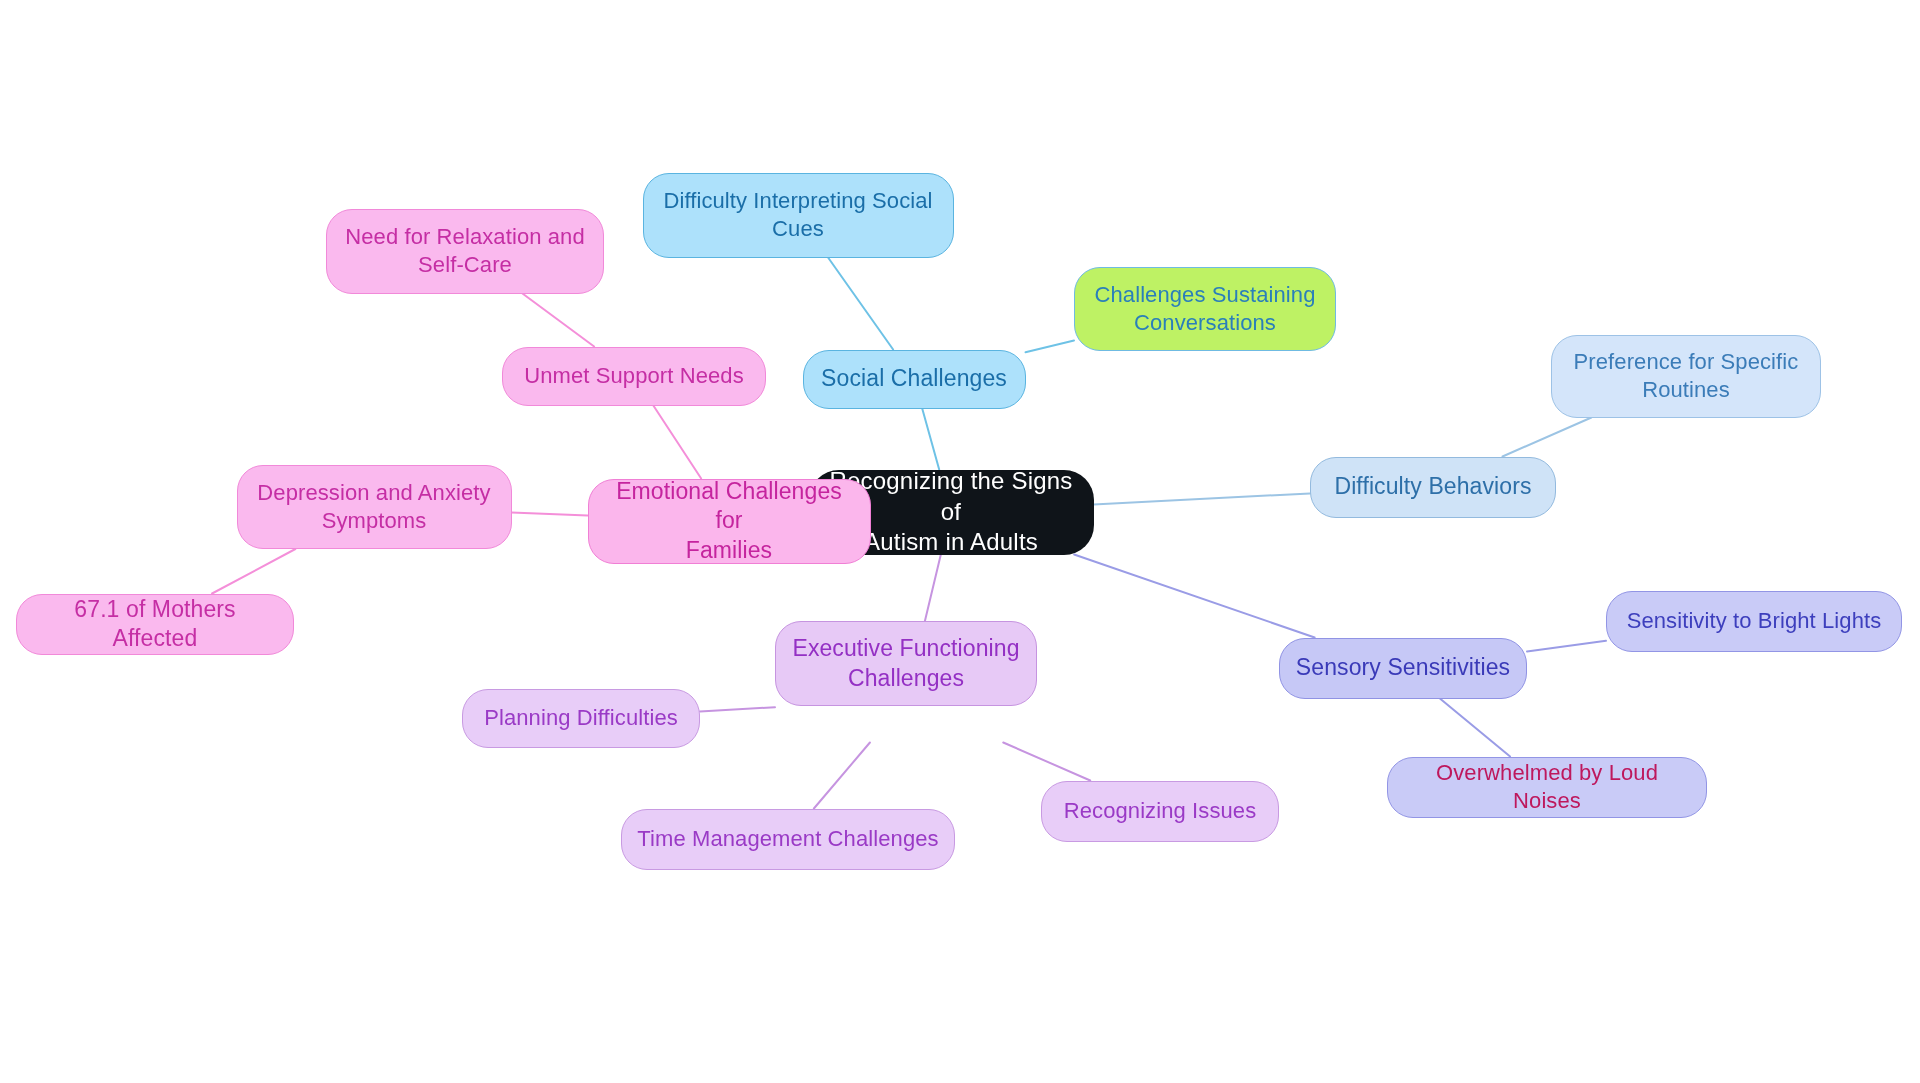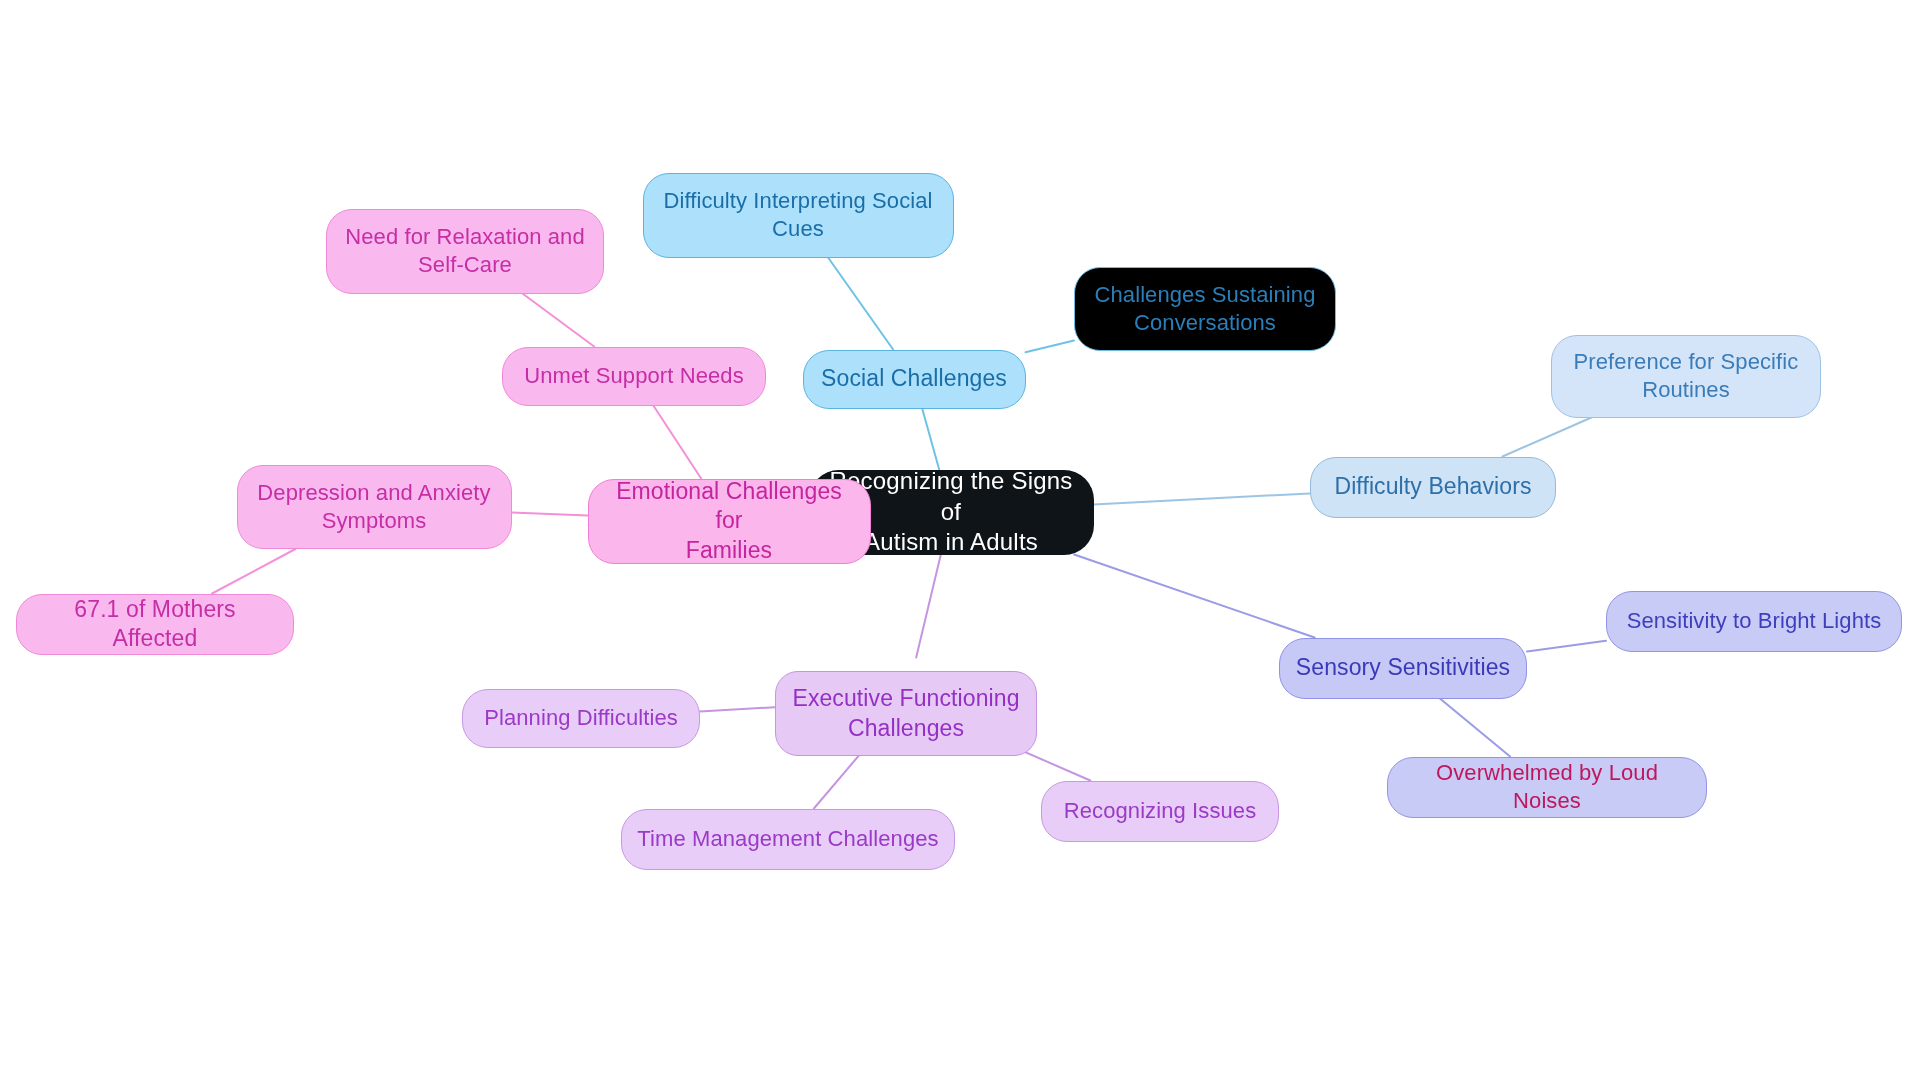--- a/index.html
+++ b/index.html
@@ -72,29 +72,29 @@
       <line x1="701.1551724137931" y1="478.5" x2="653.3275862068965" y2="405.5" stroke="#f48fd9" stroke-width="2" stroke-linecap="round"></line>
       <line x1="594.116" y1="346.5" x2="522.46" y2="293.5" stroke="#f48fd9" stroke-width="2" stroke-linecap="round"></line>
       <line x1="295.38461538461536" y1="549" x2="212.0897435897436" y2="593.5" stroke="#f48fd9" stroke-width="2" stroke-linecap="round"></line>
     </svg>
   <div id="node-layer">
       <div class="node root" style="left: 808.5px; top: 469.5px; width: 285px; height: 85px; background: rgb(15, 20, 25); border-color: rgb(15, 20, 25); color: rgb(255, 255, 255);"><span>Recognizing the Signs of
 Autism in Adults</span></div>
       <div class="node level1" style="left: 802.5px; top: 349.5px; width: 223px; height: 59px; background: rgb(173, 225, 251); border-color: rgb(90, 180, 224); color: rgb(26, 110, 168); text-align: center;"><span>Social Challenges</span></div>
       <div class="node level2" style="left: 642.5px; top: 172.5px; width: 311px; height: 85px; background: rgb(173, 225, 251); border-color: rgb(90, 180, 224); color: rgb(26, 110, 168); align-items: center;"><span>Difficulty Interpreting Social
 Cues</span></div>
-      <div class="node level2" style="left: 1074px; top: 267px; width: 262px; height: 84px; background: #000000; border-color: rgb(111, 187, 226); color: rgb(42, 127, 186);"><span>Challenges Sustaining
+      <div class="node level2" style="left: 1074px; top: 267px; width: 262px; height: 84px; background: #bef264; border-color: rgb(111, 187, 226); color: rgb(42, 127, 186);"><span>Challenges Sustaining
 Conversations</span></div>
       <div class="node level1" style="left: 1310px; top: 456.5px; width: 246px; height: 61px; background: rgb(207, 227, 247); border-color: rgb(147, 186, 222); color: rgb(45, 111, 168);"><span>Difficulty Behaviors</span></div>
       <div class="node level2" style="left: 1551px; top: 334.5px; width: 270px; height: 83px; background: rgb(212, 229, 250); border-color: rgb(157, 194, 230); color: rgb(59, 124, 184);"><span>Preference for Specific
 Routines</span></div>
       <div class="node level1" style="left: 1279px; top: 637.5px; width: 248px; height: 61px; background: rgb(198, 200, 246); border-color: rgb(144, 147, 228); color: rgb(58, 58, 184);"><span>Sensory Sensitivities</span></div>
       <div class="node level2" style="left: 1606px; top: 590.5px; width: 296px; height: 61px; background: rgb(201, 203, 247); border-color: rgb(146, 149, 229); color: rgb(61, 63, 189);"><span>Sensitivity to Bright Lights</span></div>
       <div class="node level2" style="left: 1387px; top: 756.5px; width: 320px; height: 61px; background: rgb(201, 203, 247); border-color: rgb(146, 149, 229); color: #be185d;"><span>Overwhelmed by Loud Noises</span></div>
-      <div class="node level1" style="left: 775px; top: 671px; width: 262px; height: 85px; background: rgb(231, 201, 246); border-color: rgb(198, 148, 224); color: rgb(148, 48, 196); border-radius: 23px;"><span>Executive Functioning
+      <div class="node level1" style="left: 775px; top: 621px; width: 262px; height: 85px; background: rgb(231, 201, 246); border-color: rgb(198, 148, 224); color: rgb(148, 48, 196);"><span>Executive Functioning
 Challenges</span></div>
       <div class="node level2" style="left: 462px; top: 688.5px; width: 238px; height: 59px; background: rgb(232, 205, 248); border-color: rgb(200, 154, 226); color: rgb(154, 58, 198);"><span>Planning Difficulties</span></div>
       <div class="node level2" style="left: 621px; top: 808.5px; width: 334px; height: 61px; background: rgb(232, 205, 248); border-color: rgb(200, 154, 226); color: rgb(154, 58, 198);"><span>Time Management Challenges</span></div>
       <div class="node level2" style="left: 1041px; top: 780.5px; width: 238px; height: 61px; background: rgb(232, 205, 248); border-color: rgb(200, 154, 226); color: rgb(154, 58, 198);"><span>Recognizing Issues</span></div>
       <div class="node level1" style="left: 587.5px; top: 478.5px; width: 283px; height: 85px; background: rgb(251, 182, 236); border-color: rgb(240, 127, 213); color: rgb(197, 36, 158);"><span>Emotional Challenges for
 Families</span></div>
       <div class="node level2" style="left: 236.5px; top: 465px; width: 275px; height: 84px; background: rgb(250, 185, 238); border-color: rgb(241, 137, 217); color: rgb(197, 46, 164);"><span>Depression and Anxiety
 Symptoms</span></div>
       <div class="node level2" style="left: 502px; top: 346.5px; width: 264px; height: 59px; background: rgb(250, 185, 238); border-color: rgb(241, 137, 217); color: rgb(197, 46, 164);"><span>Unmet Support Needs</span></div>
       <div class="node level2" style="left: 326px; top: 208.5px; width: 278px; height: 85px; background: rgb(250, 185, 238); border-color: rgb(241, 137, 217); color: rgb(197, 46, 164);"><span>Need for Relaxation and

